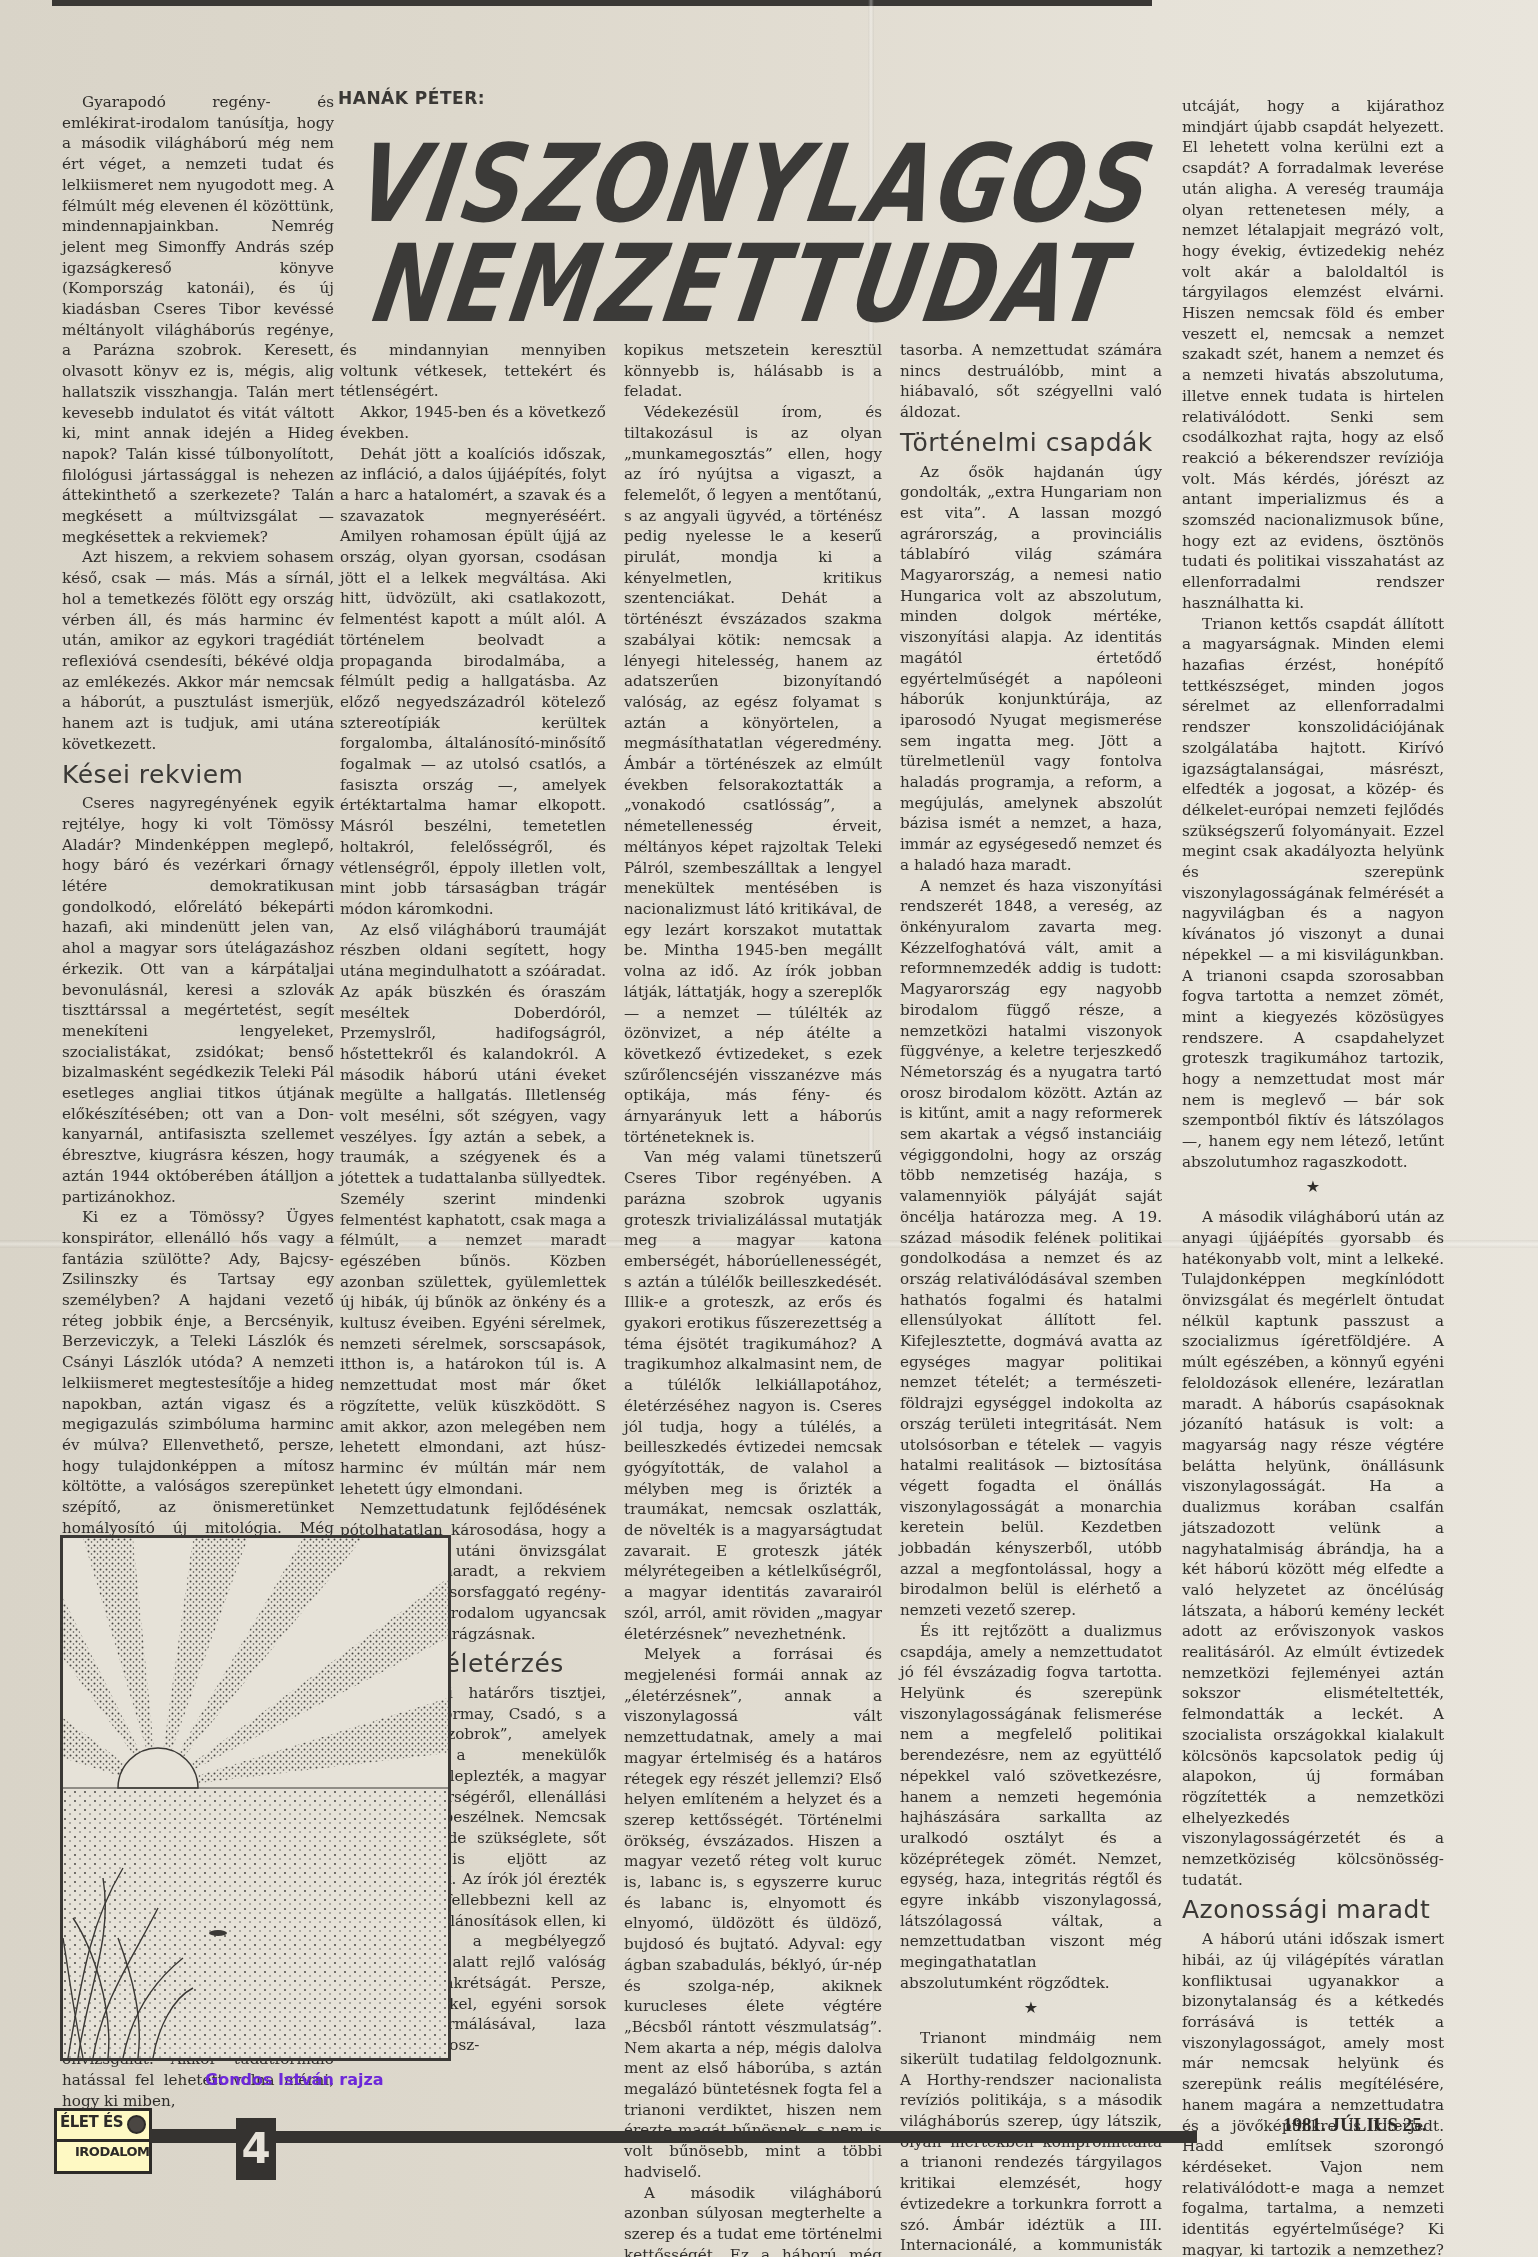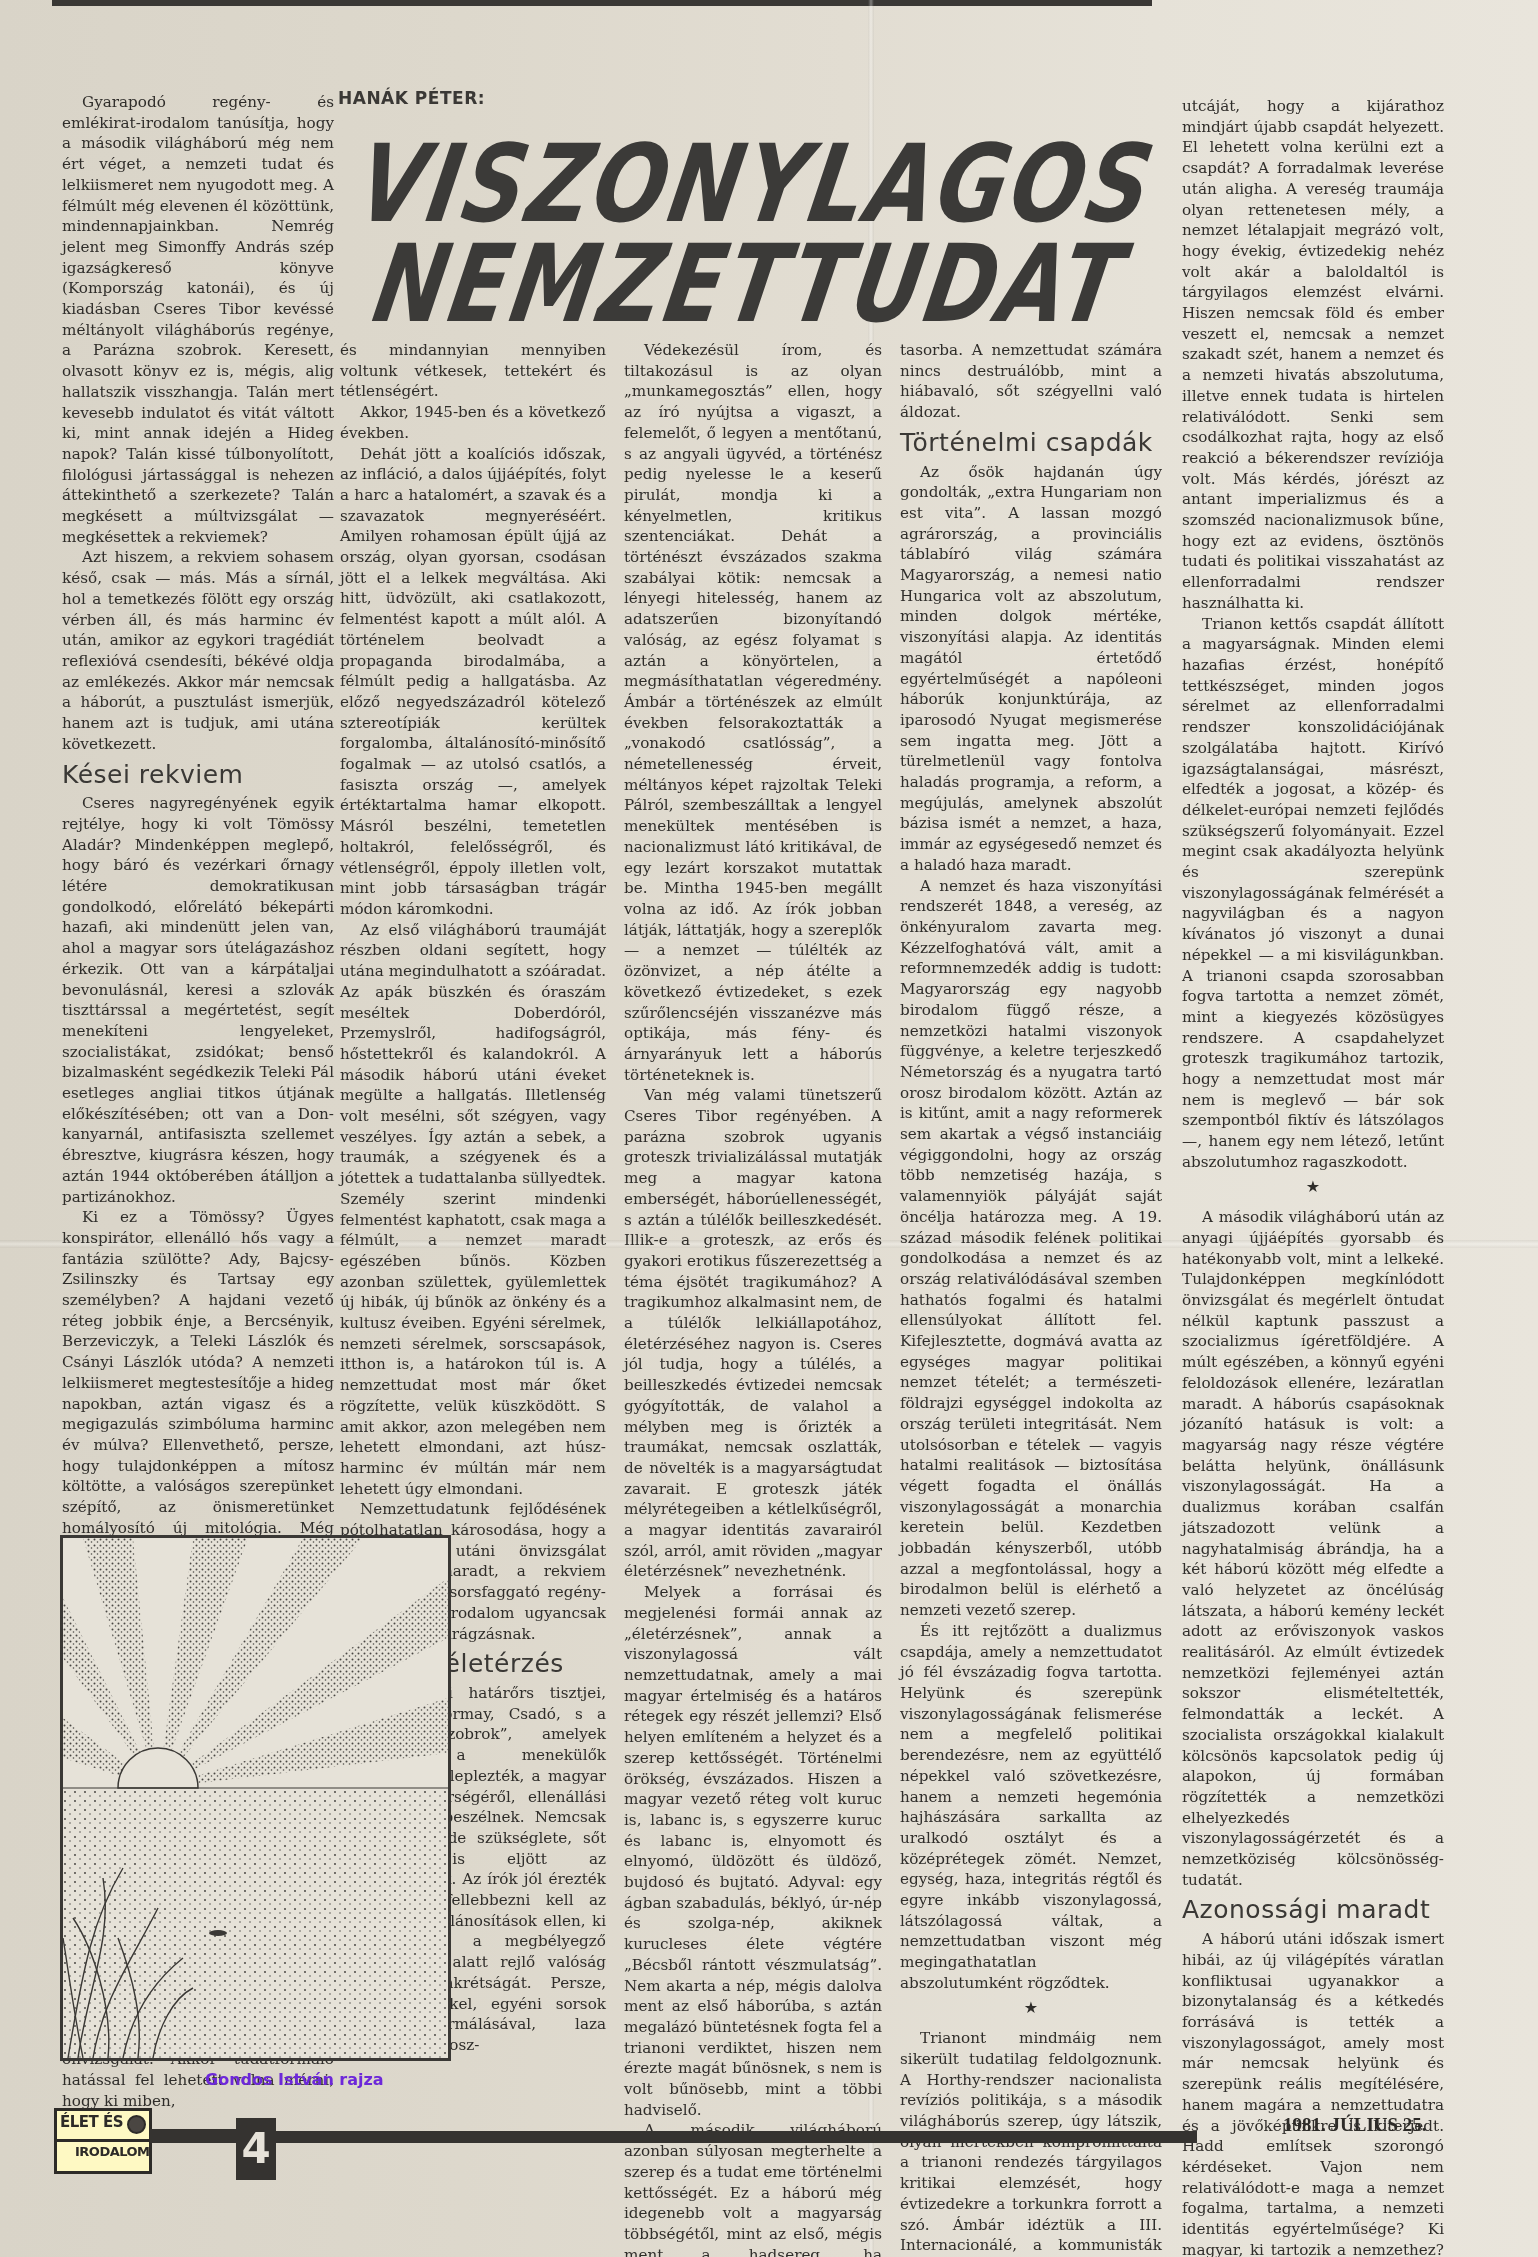--- a/index.html
+++ b/index.html
@@ -64,20 +64,21 @@
   <p class="noind">és mindannyian mennyiben voltunk vétkesek, tettekért és tétlenségért.</p>
   <p>Akkor, 1945-ben és a következő években.</p>
   <p>Dehát jött a koalíciós időszak, az infláció, a dalos újjáépítés, folyt a harc a hatalomért, a szavak és a szavazatok megnyeréséért. Amilyen rohamosan épült újjá az ország, olyan gyorsan, csodásan jött el a lelkek megváltása. Aki hitt, üdvözült, aki csatlakozott, felmentést kapott a múlt alól. A történelem beolvadt a propaganda birodalmába, a félmúlt pedig a hallgatásba. Az előző negyedszázadról kötelező sztereotípiák kerültek forgalomba, általánosító-minősítő fogalmak — az utolsó csatlós, a fasiszta ország —, amelyek értéktartalma hamar elkopott. Másról beszélni, temetetlen holtakról, felelősségről, és vétlenségről, éppoly illetlen volt, mint jobb társaságban trágár módon káromkodni.</p>
   <p>Az első világháború traumáját részben oldani segített, hogy utána megindulhatott a szóáradat. Az apák büszkén és óraszám meséltek Doberdóról, Przemyslről, hadifogságról, hőstettekről és kalandokról. A második háború utáni éveket megülte a hallgatás. Illetlenség volt mesélni, sőt szégyen, vagy veszélyes. Így aztán a sebek, a traumák, a szégyenek és a jótettek a tudattalanba süllyedtek. Személy szerint mindenki felmentést kaphatott, csak maga a félmúlt, a nemzet maradt egészében bűnös. Közben azonban születtek, gyülemlettek új hibák, új bűnök az önkény és a kultusz éveiben. Egyéni sérelmek, nemzeti sérelmek, sorscsapások, itthon is, a határokon túl is. A nemzettudat most már őket rögzítette, velük küszködött. S amit akkor, azon melegében nem lehetett elmondani, azt húsz-harminc év múltán már nem lehetett úgy elmondani.</p>
   <p>Nemzettudatunk fejlődésének pótolhatatlan károsodása, hogy a világháború utáni önvizsgálat jószerint elmaradt, a rekviem megkésett, a sorsfaggató regény- és emlékirat-irodalom ugyancsak késve indult virágzásnak.</p>
   <div class="sub">Magyar életérzés</div>
   <p>A jahodnai határőrs tisztjei, Tömössy, Thormay, Csadó, s a „parázna szobrok”, amelyek részben a menekülők átszöktetését leplezték, a magyar katona emberségéről, ellenállási gesztusairól beszélnek. Nemcsak divatja kelt, de szükséglete, sőt szüksége is eljött az önvédelemnek. Az írók jól érezték meg, hogy fellebbezni kell az egyoldalú általánosítások ellen, ki kell bontani a megbélyegző sztereotípiák alatt rejlő valóság sokszínű konkrétságát. Persze, írói eszközökkel, egyéni sorsok szabad formálásával, laza epizódok mikrosz-</p>
 </div>
 
 <div class="col" style="left:624px; top:340px; width:258px;">
+  <p class="noind">kopikus metszetein keresztül könnyebb is, hálásabb is a feladat.</p>
   <p>Védekezésül írom, és tiltakozásul is az olyan „munkamegosztás” ellen, hogy az író nyújtsa a vigaszt, a felemelőt, ő legyen a mentőtanú, s az angyali ügyvéd, a történész pedig nyelesse le a keserű pirulát, mondja ki a kényelmetlen, kritikus szentenciákat. Dehát a történészt évszázados szakma szabályai kötik: nemcsak a lényegi hitelesség, hanem az adatszerűen bizonyítandó valóság, az egész folyamat s aztán a könyörtelen, a megmásíthatatlan végeredmény. Ámbár a történészek az elmúlt években felsorakoztatták a „vonakodó csatlósság”, a németellenesség érveit, méltányos képet rajzoltak Teleki Pálról, szembeszálltak a lengyel menekültek mentésében is nacionalizmust látó kritikával, de egy lezárt korszakot mutattak be. Mintha 1945-ben megállt volna az idő. Az írók jobban látják, láttatják, hogy a szereplők — a nemzet — túlélték az özönvizet, a nép átélte a következő évtizedeket, s ezek szűrőlencséjén visszanézve más optikája, más fény- és árnyarányuk lett a háborús történeteknek is.</p>
   <p>Van még valami tünetszerű Cseres Tibor regényében. A parázna szobrok ugyanis groteszk trivializálással mutatják meg a magyar katona emberségét, háborúellenességét, s aztán a túlélők beilleszkedését. Illik-e a groteszk, az erős és gyakori erotikus fűszerezettség a téma éjsötét tragikumához? A tragikumhoz alkalmasint nem, de a túlélők lelkiállapotához, életérzéséhez nagyon is. Cseres jól tudja, hogy a túlélés, a beilleszkedés évtizedei nemcsak gyógyították, de valahol a mélyben meg is őrizték a traumákat, nemcsak oszlatták, de növelték is a magyarságtudat zavarait. E groteszk játék mélyrétegeiben a kétlelkűségről, a magyar identitás zavarairól szól, arról, amit röviden „magyar életérzésnek” nevezhetnénk.</p>
   <p>Melyek a forrásai és megjelenési formái annak az „életérzésnek”, annak a viszonylagossá vált nemzettudatnak, amely a mai magyar értelmiség és a határos rétegek egy részét jellemzi? Első helyen említeném a helyzet és a szerep kettősségét. Történelmi örökség, évszázados. Hiszen a magyar vezető réteg volt kuruc is, labanc is, s egyszerre kuruc és labanc is, elnyomott és elnyomó, üldözött és üldöző, bujdosó és bujtató. Adyval: egy ágban szabadulás, béklyó, úr-nép és szolga-nép, akiknek kurucleses élete végtére „Bécsből rántott vészmulatság”. Nem akarta a nép, mégis dalolva ment az első háborúba, s aztán megalázó büntetésnek fogta fel a trianoni verdiktet, hiszen nem érezte magát bűnösnek, s nem is volt bűnösebb, mint a többi hadviselő.</p>
   <p>A második világháború azonban súlyosan megterhelte a szerep és a tudat eme történelmi kettősségét. Ez a háború még idegenebb volt a magyarság többségétől, mint az első, mégis ment a hadsereg, ha parancsolták, énekelve és rosszul felszerelve, katasztrofális vezérlettel, bár jórészt tudta a cél idegenségét, sejtette igazságtalanságát. Tény, hogy a katonaság, s a gondolkodó civilek jó részét a vétlen bűnösség tudata, rossz közérzete töltötte el. Melléje a bűnös vétlenség: az önmentő tétlenség, a hallgatás vétke párosult. A „vétkesek közt cinkos, aki néma” kiáltás ritkán hangzott fel, nem hallatszott messzire, s aztán elnyomta a vesztes háborút követő győzelem ünnepe. Pedig a néma cinkosság nyomhatta a nemzettudatot, hiszen Csehszlovákia felosztása valójában nem kárpótolta, hanem elkötelezte, Lengyelország lerohanása és megszállása pedig létérdekeiben érintette az országot. Igaz, iktassuk ide, a nép és a kormányzat mérvadó körei az utóbbit ellenezték, a lengyelekkel rokonszenveztek.</p>
 
 </div>
 
 <div class="col" style="left:900px; top:340px; width:262px;">
   <p class="noind">tasorba. A nemzettudat számára nincs destruálóbb, mint a hiábavaló, sőt szégyellni való áldozat.</p>
   <div class="sub">Történelmi csapdák</div>

